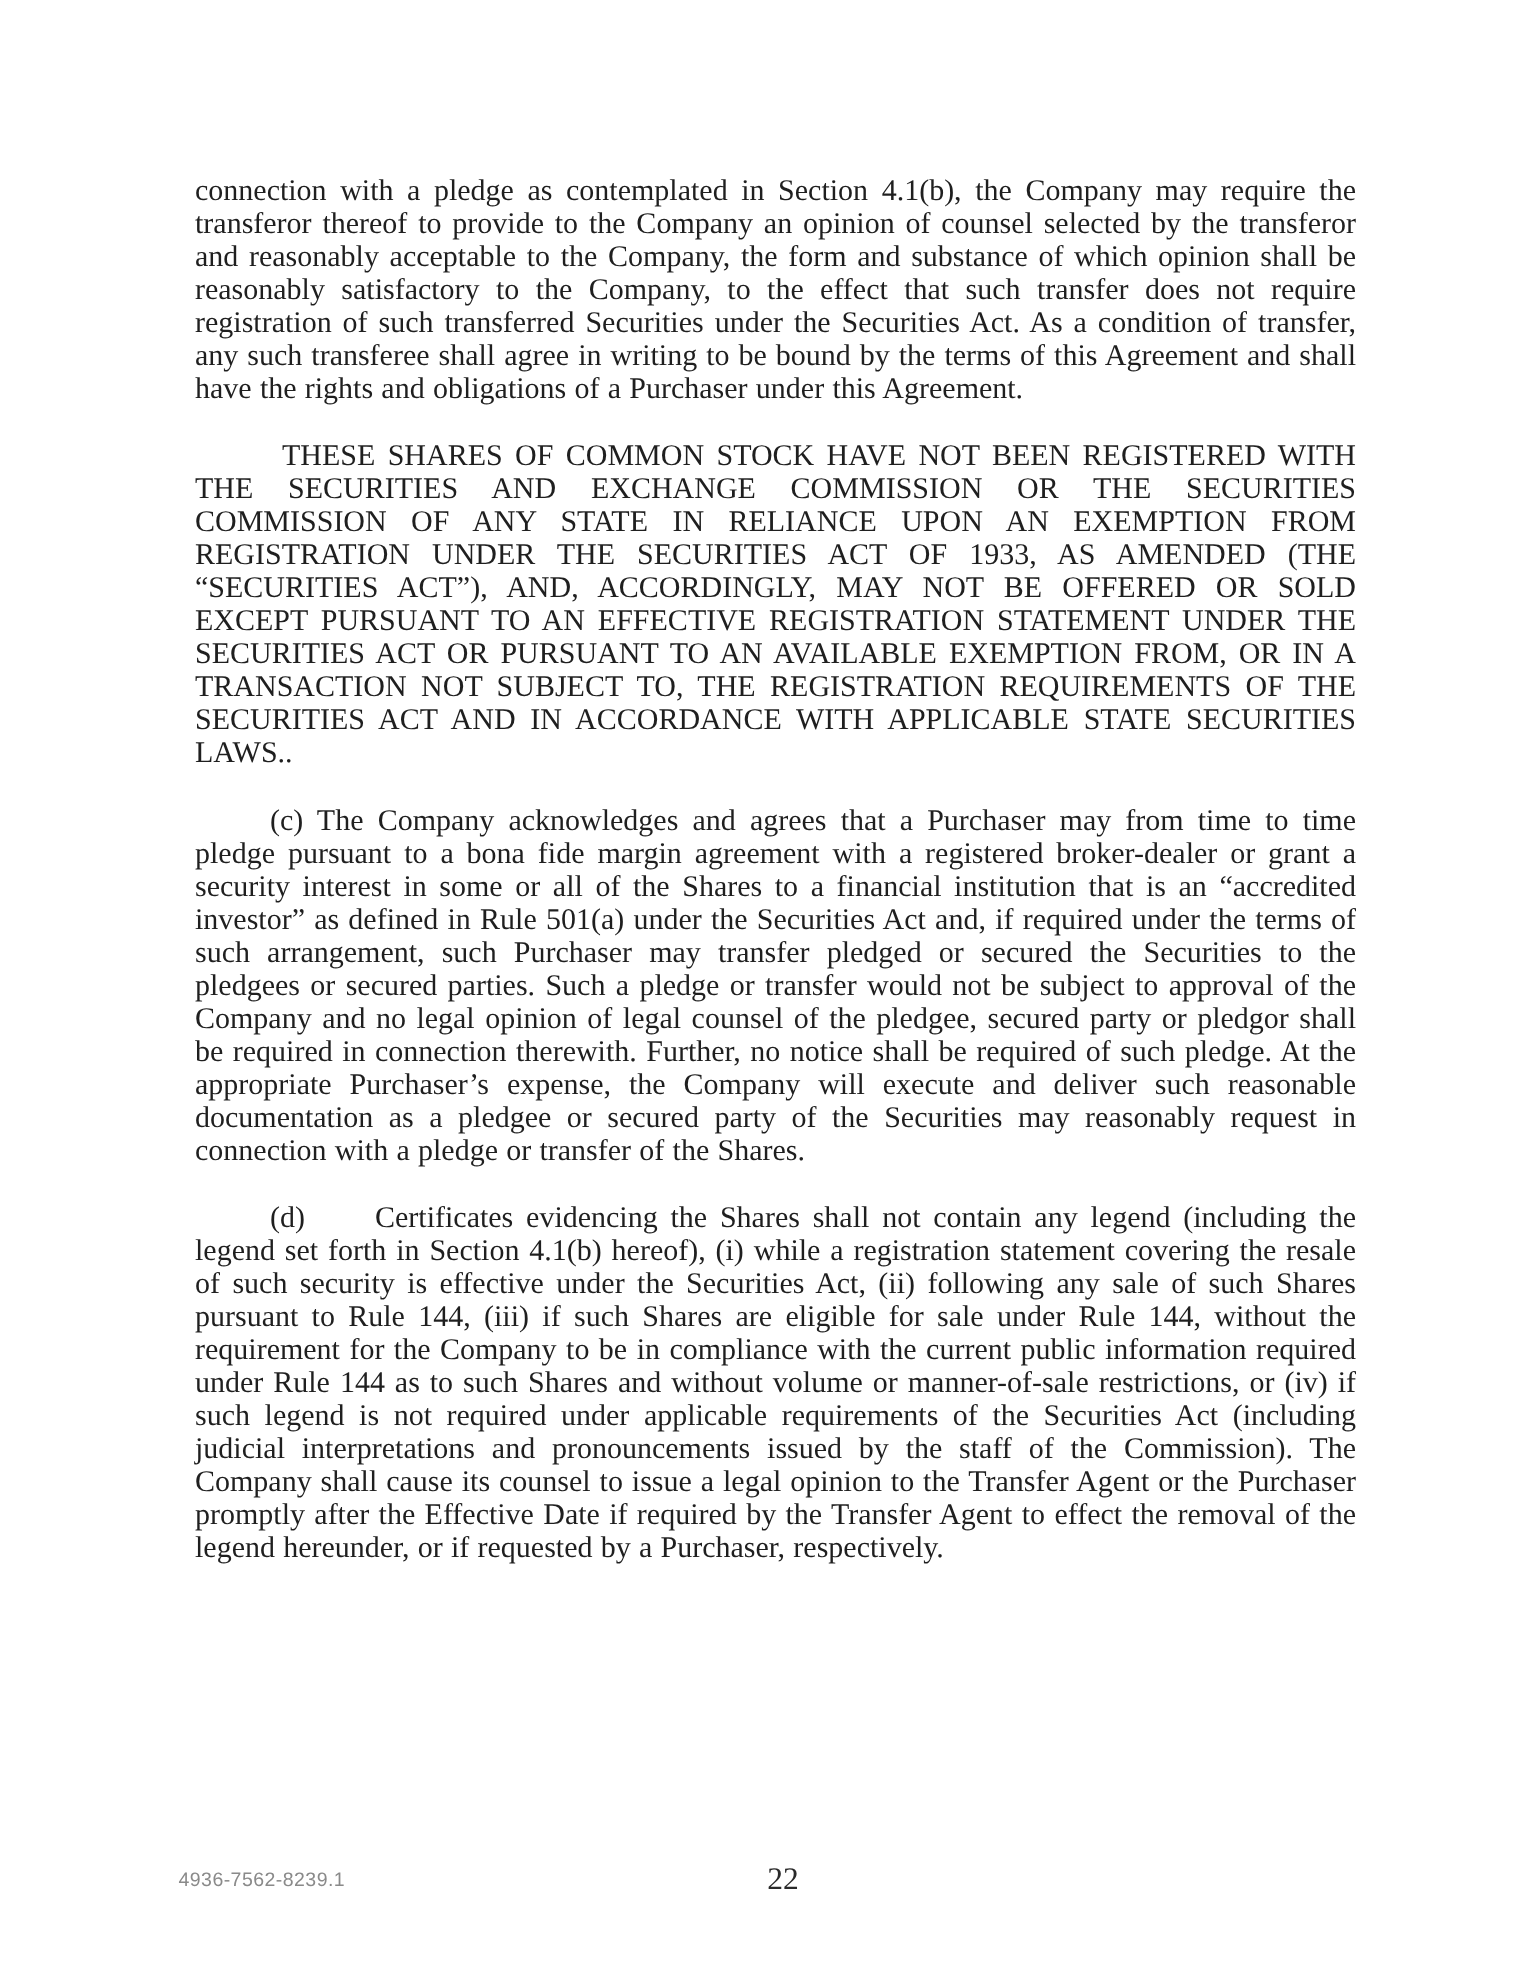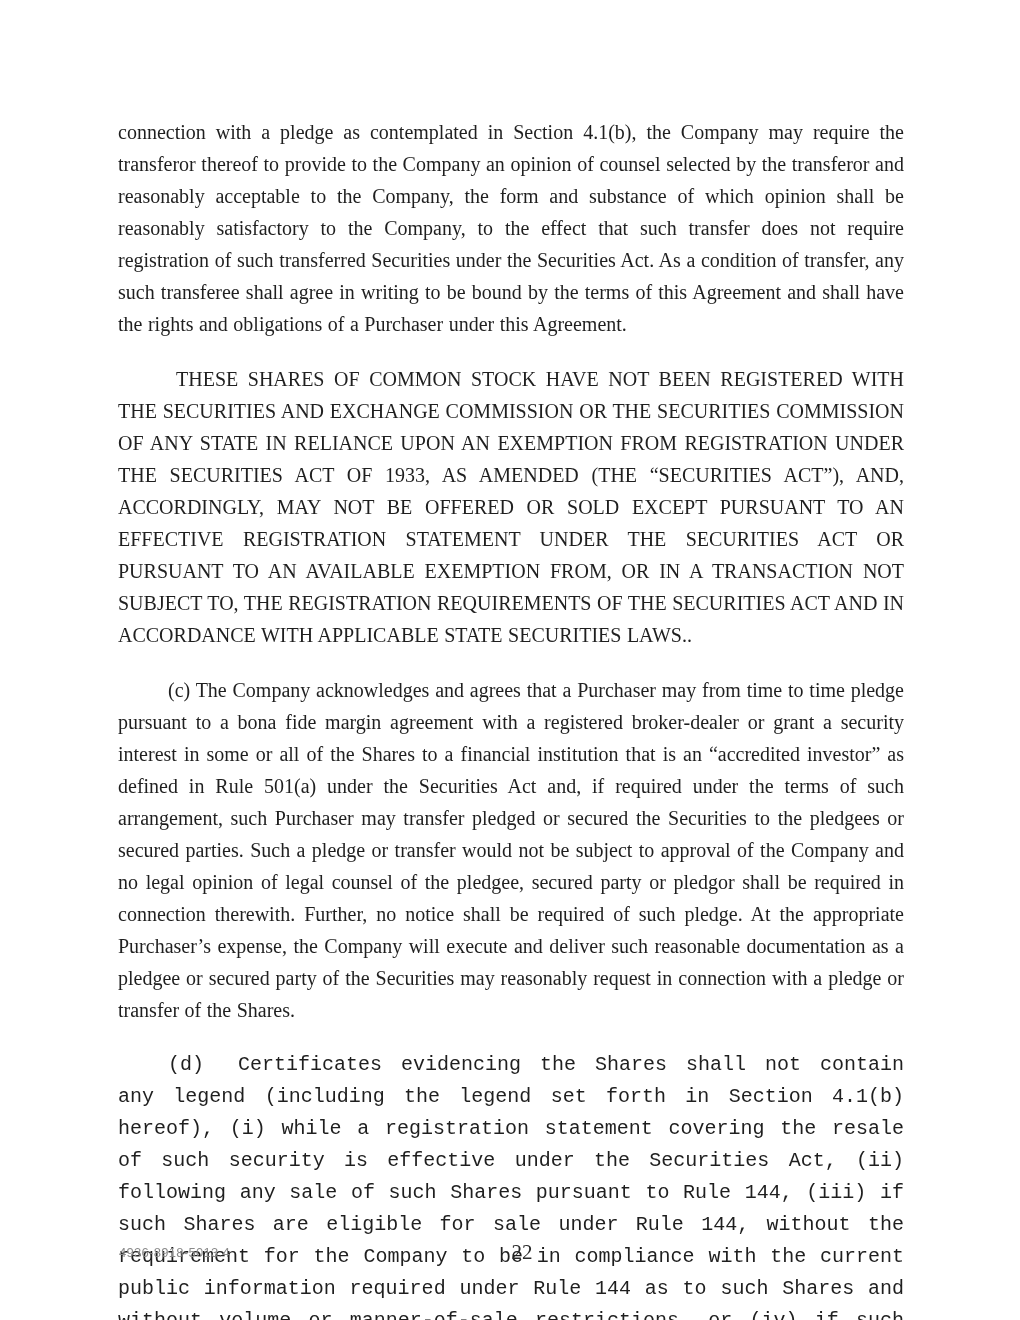--- a/index.html
+++ b/index.html
@@ -17,40 +17,39 @@
     color: #1f1f1f;
   }
   .content {
     position: absolute;
     left: 118px;
     top: 0;
     width: 786px;
     padding-top: 116px;
   }
   .para {
-    margin: 0 0 23px 0;
+    margin: 0 0 23px 12px;
     font-size: 20px;
-    line-height: 32px;
+    line-height: 22px;
     text-align: justify;
     word-spacing: 0.5px;
   }
   .para.indent {
     text-indent: 50px;
   }
   .para.legend {
     text-indent: 58px;
   }
   .d-label {
     display: inline-block;
     width: 70px;
     text-indent: 0;
   }
   .para.tabbed {
     text-indent: 50px;
-    font-family: Liberation Mono, monospace;
   }
   .footer {
     position: absolute;
     left: 0;
     top: 0;
     width: 100%;
     height: 100%;
     pointer-events: none;
   }
   .doc-id {
@@ -85,17 +84,17 @@
 
     <p class="para legend">THESE SHARES OF COMMON STOCK HAVE NOT BEEN REGISTERED WITH THE SECURITIES AND EXCHANGE COMMISSION OR THE SECURITIES COMMISSION OF ANY STATE IN RELIANCE UPON AN EXEMPTION FROM REGISTRATION UNDER THE SECURITIES ACT OF 1933, AS AMENDED (THE “SECURITIES ACT”), AND, ACCORDINGLY, MAY NOT BE OFFERED OR SOLD EXCEPT PURSUANT TO AN EFFECTIVE REGISTRATION STATEMENT UNDER THE SECURITIES ACT OR PURSUANT TO AN AVAILABLE EXEMPTION FROM, OR IN A TRANSACTION NOT SUBJECT TO, THE REGISTRATION REQUIREMENTS OF THE SECURITIES ACT AND IN ACCORDANCE WITH APPLICABLE STATE SECURITIES LAWS..</p>
 
     <p class="para indent">(c) The Company acknowledges and agrees that a Purchaser may from time to time pledge pursuant to a bona fide margin agreement with a registered broker-dealer or grant a security interest in some or all of the Shares to a financial institution that is an “accredited investor” as defined in Rule 501(a) under the Securities Act and, if required under the terms of such arrangement, such Purchaser may transfer pledged or secured the Securities to the pledgees or secured parties.  Such a pledge or transfer would not be subject to approval of the Company and no legal opinion of legal counsel of the pledgee, secured party or pledgor shall be required in connection therewith.  Further, no notice shall be required of such pledge.  At the appropriate Purchaser’s expense, the Company will execute and deliver such reasonable documentation as a pledgee or secured party of the Securities may reasonably request in connection with a pledge or transfer of the Shares.</p>
 
     <p class="para tabbed"><span class="d-label">(d)</span><span>Certificates evidencing the Shares shall not contain any legend (including the legend set forth in Section 4.1(b) hereof), (i) while a registration statement covering the resale of such security is effective under the Securities Act, (ii) following any sale of such Shares pursuant to Rule 144, (iii) if such Shares are eligible for sale under Rule 144, without the requirement for the Company to be in compliance with the current public information required under Rule 144 as to such Shares and without volume or manner-of-sale restrictions, or (iv) if such legend is not required under applicable requirements of the Securities Act (including judicial interpretations and pronouncements issued by the staff of the Commission).  The Company shall cause its counsel to issue a legal opinion to the Transfer Agent or the Purchaser promptly after the Effective Date if required by the Transfer Agent to effect the removal of the legend hereunder, or if requested by a Purchaser, respectively.</span></p>
 
   </div>
 
   <div class="footer">
-    <span class="doc-id">4936-8918-5013.4</span>
+    <span class="doc-id">4936-7562-8239.1</span>
     <span class="page-num">22</span>
   </div>
 
 </div>
 
 </body></html>

